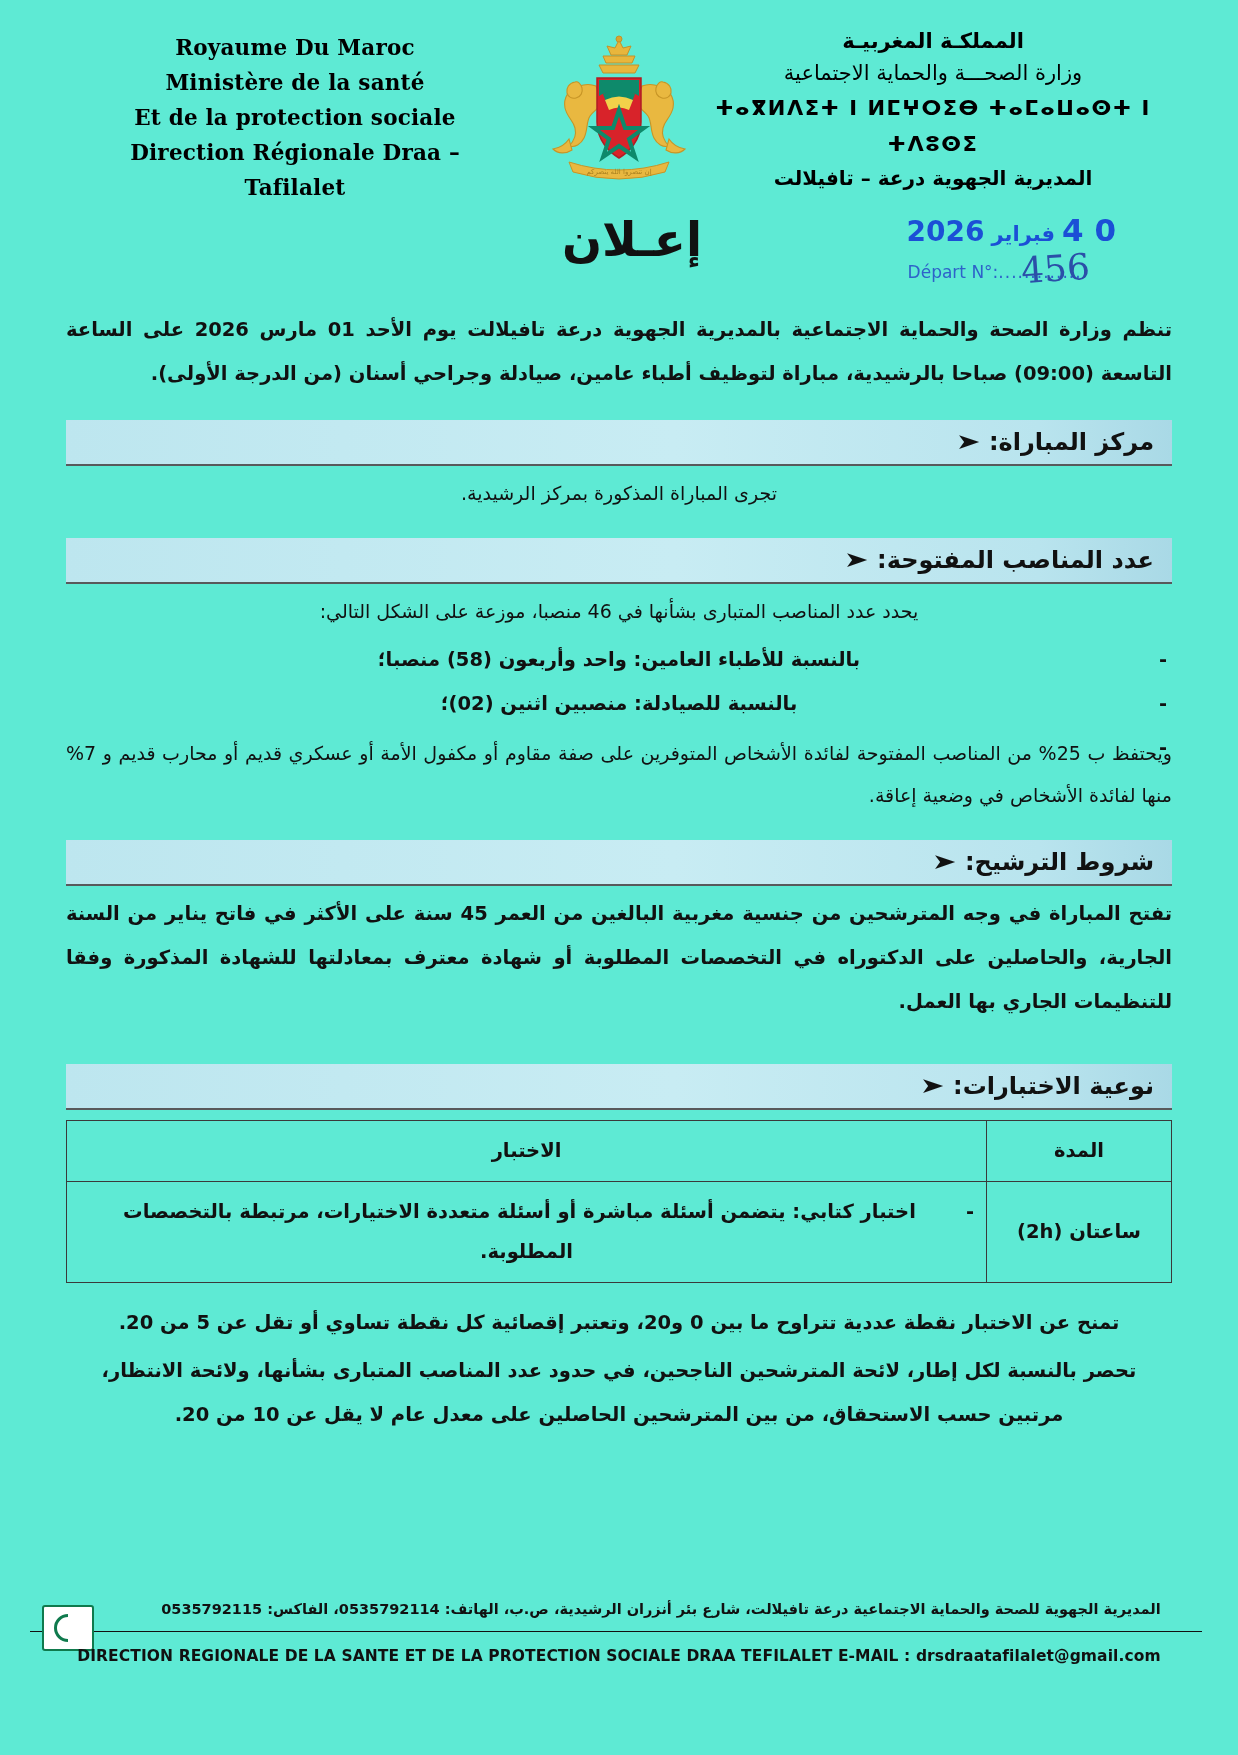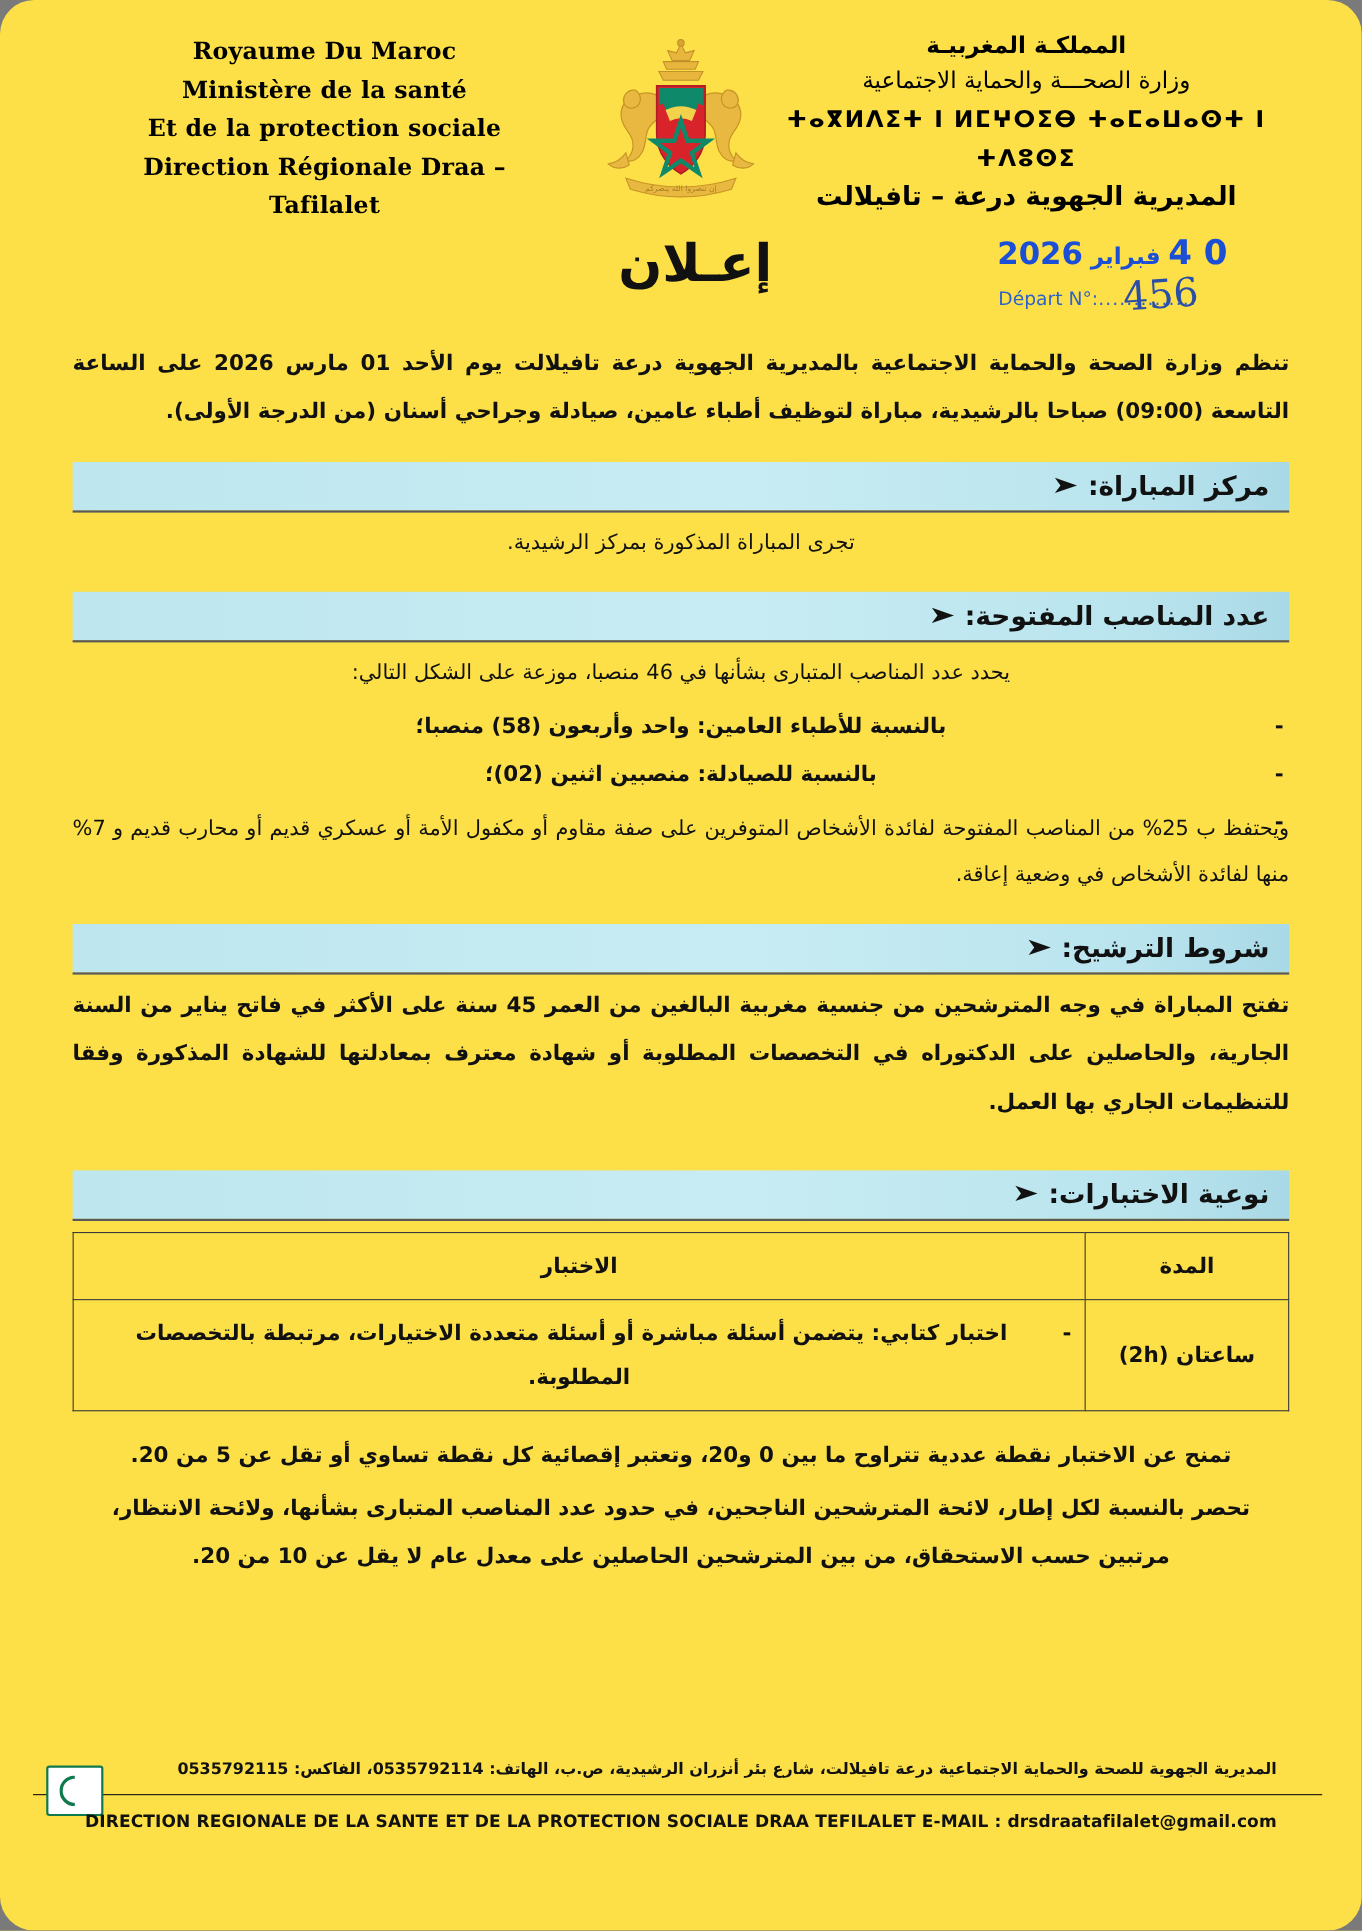--- a/index.html
+++ b/index.html
@@ -6,26 +6,25 @@
   html, body {
     margin: 0;
     padding: 0;
     background: #7a7a7a;
   }
   .page {
     position: relative;
     width: 1238px;
     height: 1755px;
     margin: 0 auto;
-    background: #fde047;
+    background: #5eead4;
     font-family: "DejaVu Sans", "Liberation Sans", sans-serif;
     color: #111111;
     overflow: hidden;
     box-sizing: border-box;
-    border-radius: 31px;
   }
 
   
   .header {
     position: absolute;
     top: 20px;
     left: 0;
     width: 1238px;
     height: 190px;
   }
@@ -65,21 +64,21 @@
     line-height: 34px;
   }
   .header-ar .l3 {
     font-size: 21px;
     font-weight: bold;
     letter-spacing: 1.5px;
     line-height: 36px;
     font-family: "DejaVu Sans", sans-serif;
   }
   .header-ar .l4 {
-    font-size: 24px;
+    font-size: 20px;
     font-weight: bold;
     line-height: 32px;
   }
 
   
   .emblem {
     position: absolute;
     left: 50%;
     transform: translateX(-50%);
     top: 14px;

